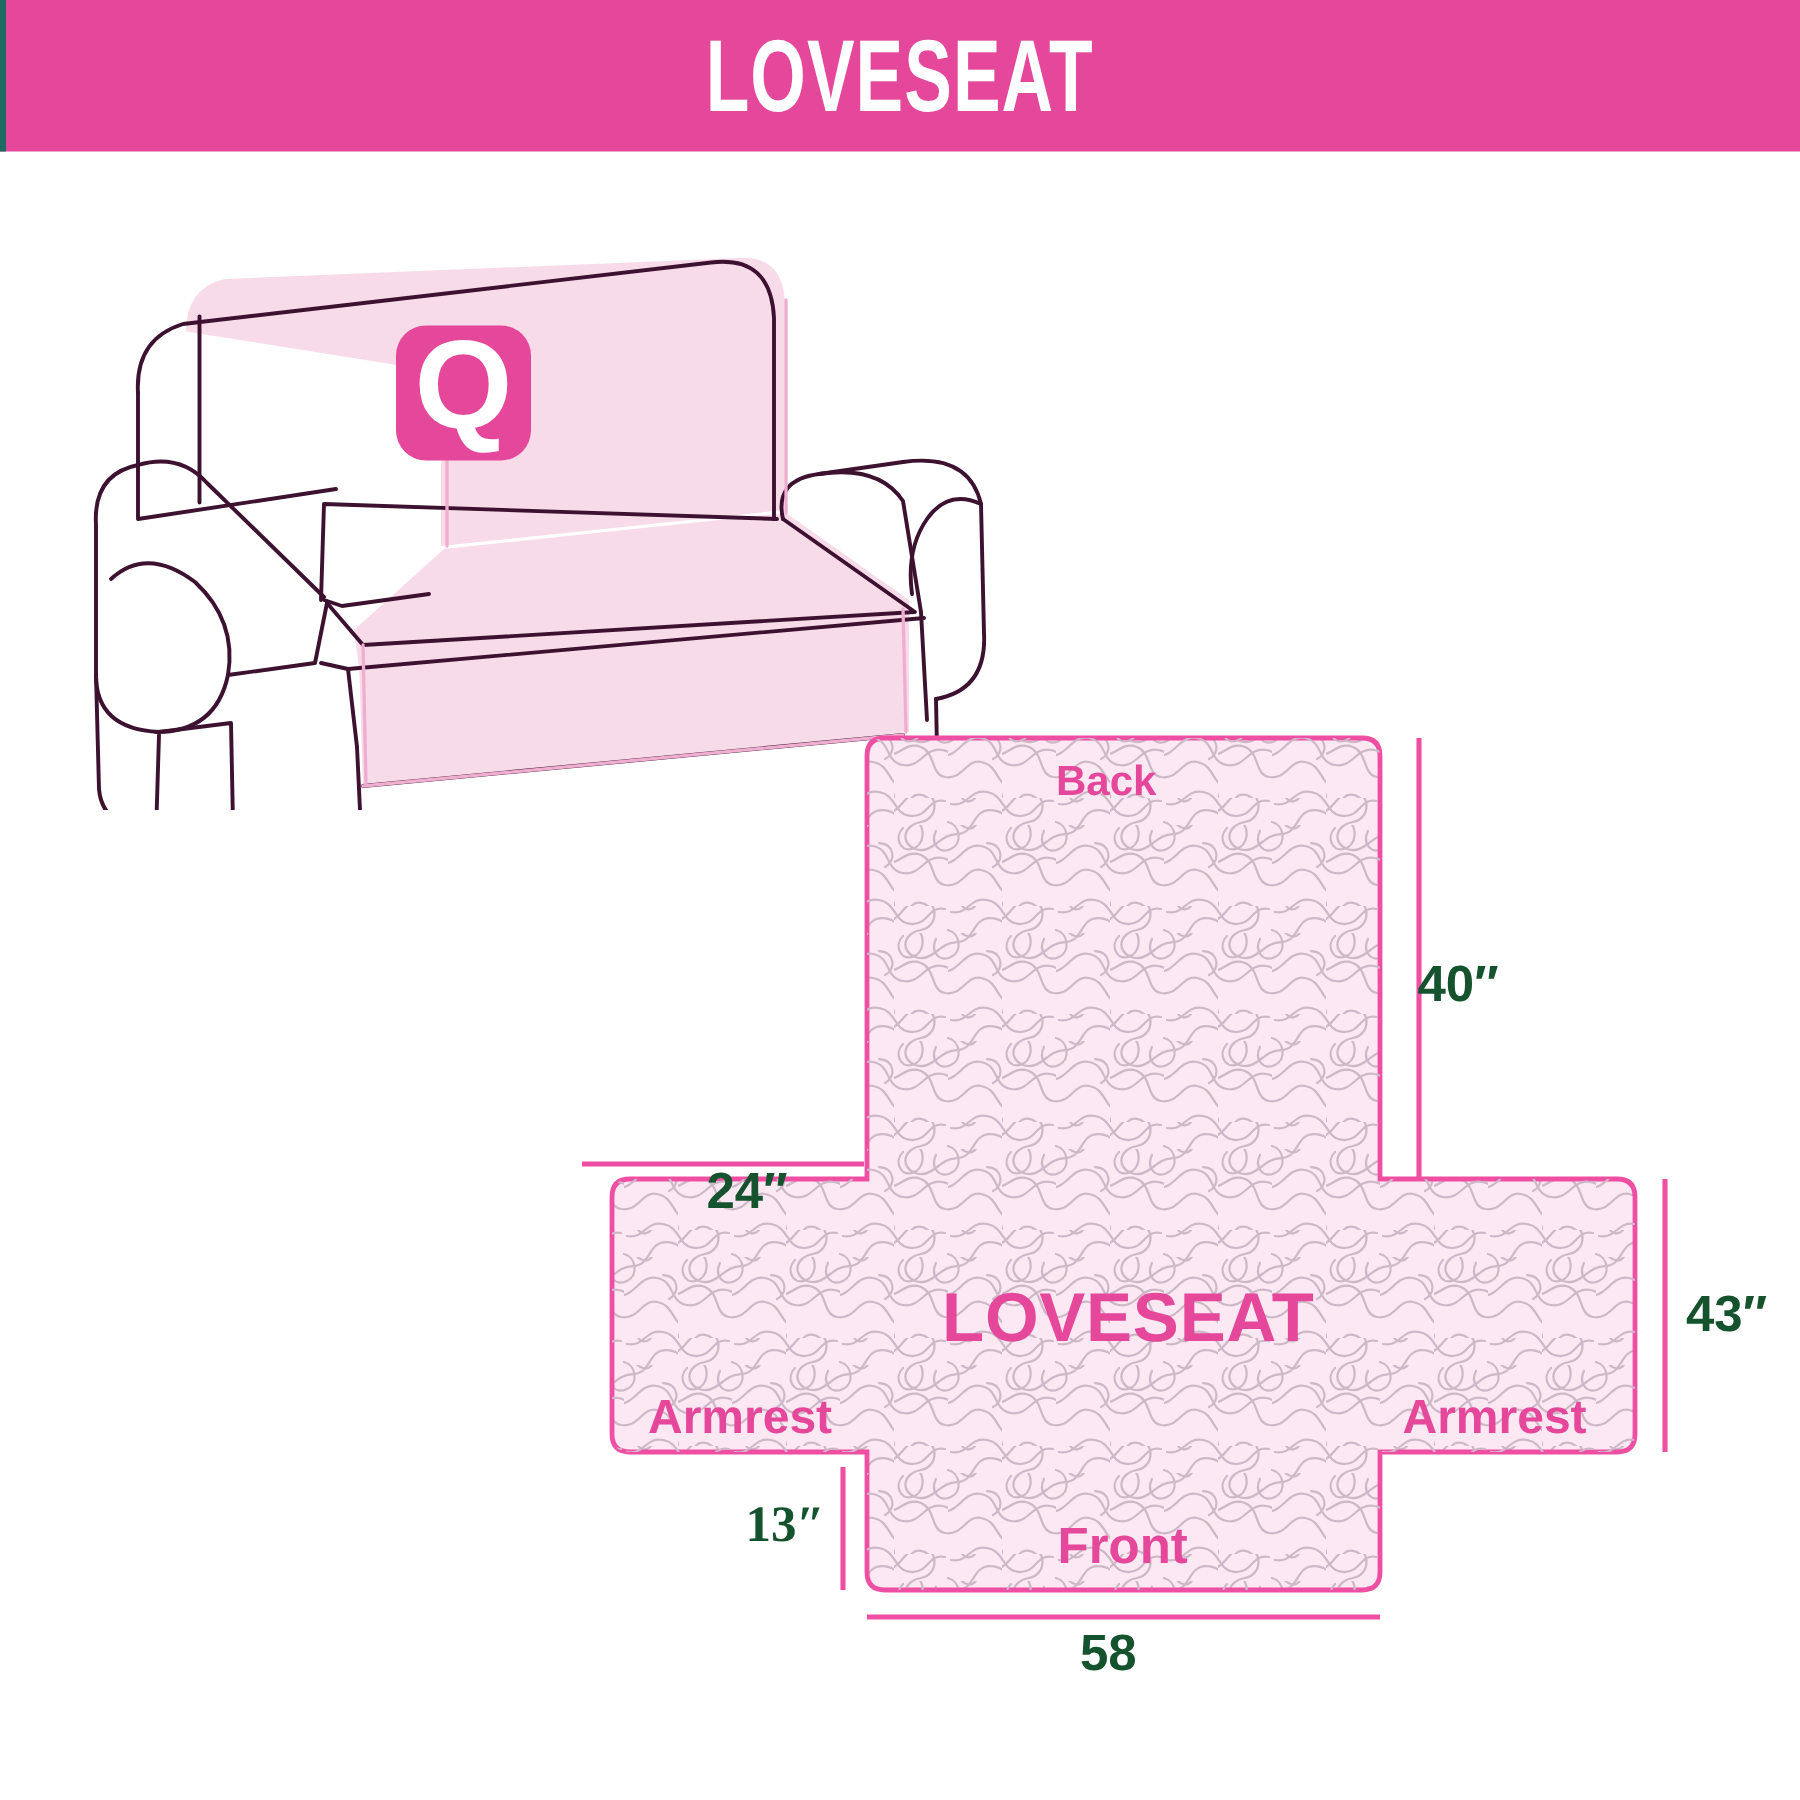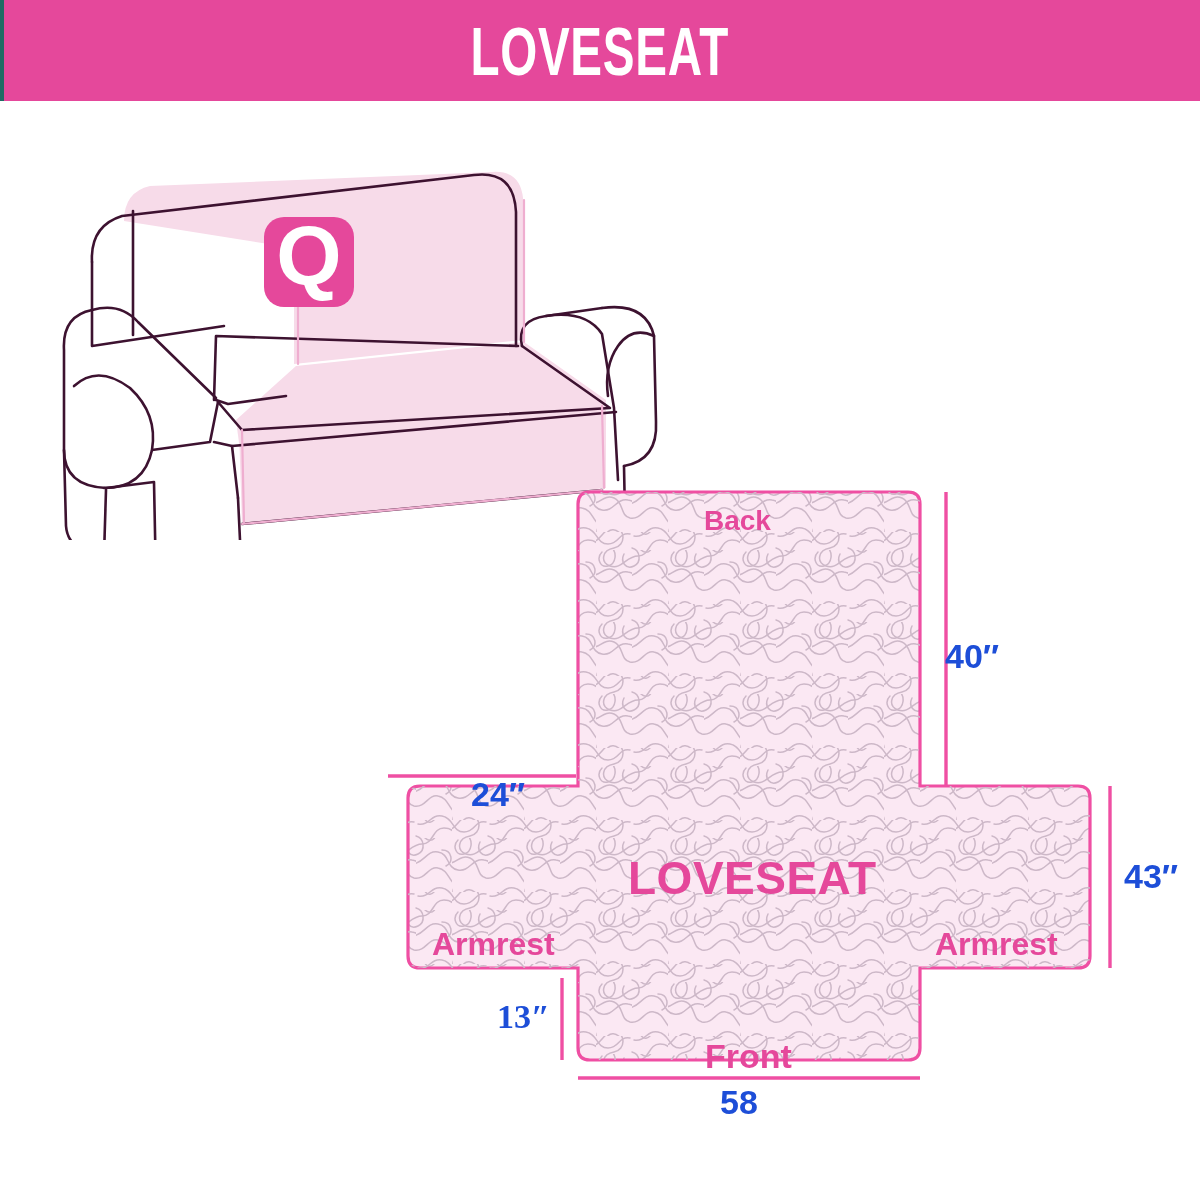--- a/index.html
+++ b/index.html
@@ -37,40 +37,40 @@
   
   .sofa-wrap{ position:absolute; left:46px; top:150px; width:640px; height:390px; }
   .sofa-wrap svg{ display:block; width:100%; height:100%; }
 
   
   .diagram{ position:absolute; left:380px; top:460px; width:820px; height:680px; }
   .diagram svg{ display:block; width:100%; height:100%; }
 
   .dimlabel{
     position:absolute;
-    color:#1d4ed8;
+    color:#14532d;
     font-weight:bold;
     font-size:34px;
     line-height:1;
     white-space:nowrap;
     font-family:"Liberation Sans", sans-serif;
   }
   .panellabel{
     position:absolute;
     color:#e5489b;
     font-weight:bold;
     line-height:1;
     white-space:nowrap;
     font-family:"Liberation Sans", sans-serif;
   }
   .lbl-back{   font-size:28px; left:704px; top:507px; }
   .lbl-center{ font-size:46px; left:628px; top:855px; letter-spacing:0.5px; }
   .lbl-arm-l{  font-size:32px; left:432px; top:928px; }
   .lbl-arm-r{  font-size:32px; left:935px; top:928px; }
-  .lbl-front{  font-size:34px; left:705px; top:1014px;margin-top:25px; }
+  .lbl-front{  font-size:34px; left:705px; top:1014px; }
 
   .dim-40 { left:945px; top:639px; }
   .dim-24 { left:471px; top:737px;margin-top:40px; }
   .dim-23 { left:1124px; top:859px; }
   .dim-13 { left:497px; top:1000px;font-family:Liberation Serif, serif; }
   .dim-46 { left:720px; top:1085px; }
 </style>
 </head>
 <body>
 

